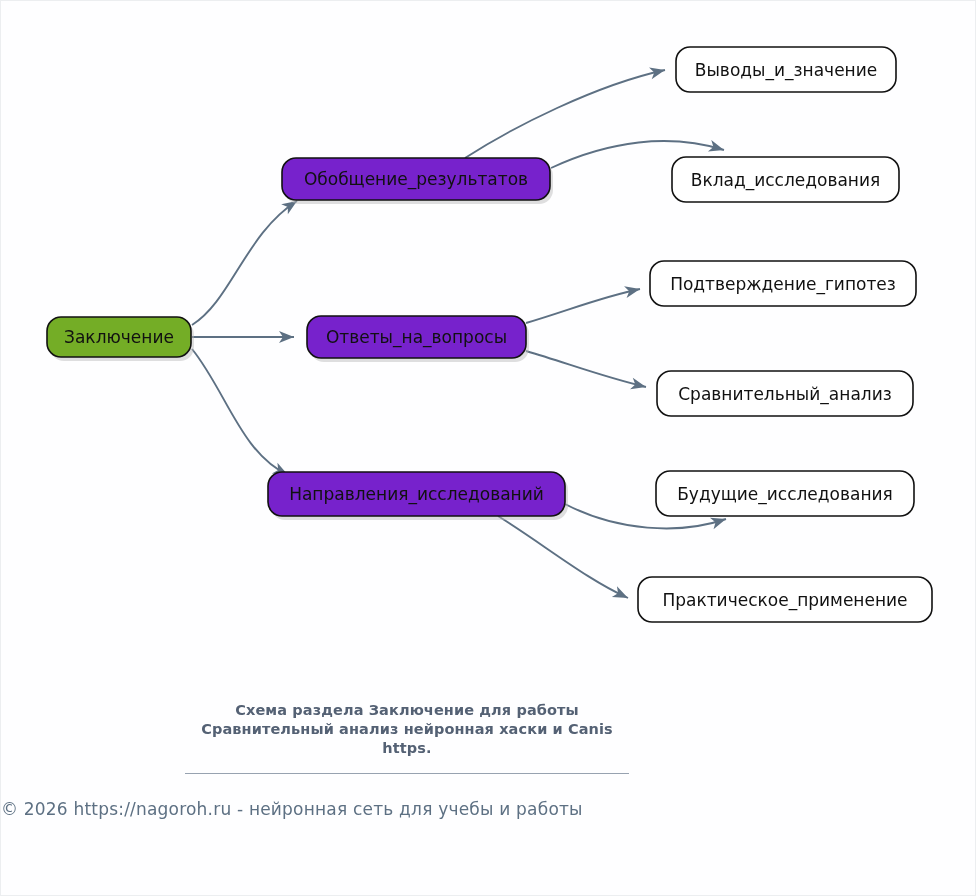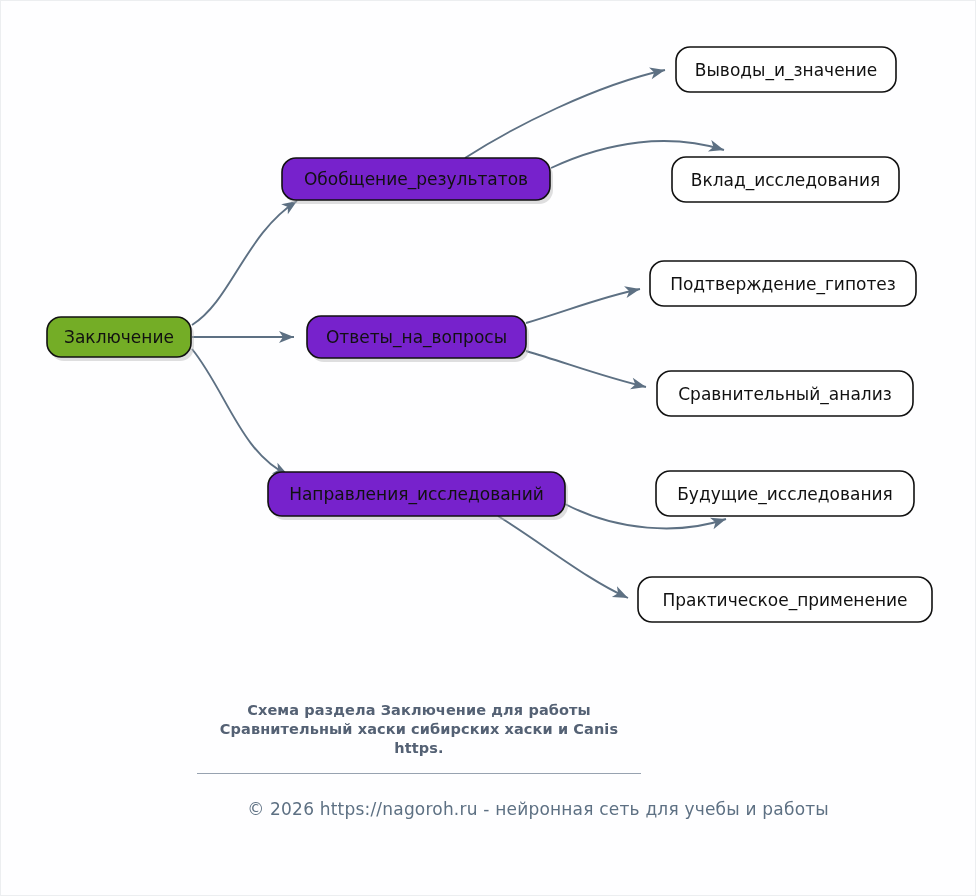--- a/index.html
+++ b/index.html
@@ -57,21 +57,21 @@
   .edge-head {
     fill: #5d7083;
     stroke: none;
   }
   .shadow-shape {
     fill: #b8b8b8;
     opacity: 0.45;
   }
   .caption-block {
     position: absolute;
-    left: 12px;
+    left: 0;
     top: 700px;
     width: 812px;
     text-align: center;
   }
   .caption-line {
     font-family: "DejaVu Sans", "Liberation Sans", sans-serif;
     font-size: 14.5px;
     font-weight: bold;
     color: #546174;
     line-height: 19px;
@@ -81,26 +81,25 @@
     width: 444px;
     height: 0;
     margin: 15px auto 0 auto;
     border-top: 1.4px solid #97a2b0;
   }
   .footer-line {
     position: absolute;
     left: 0;
     top: 798px;
     width: 784px;
-    text-align: right;
+    text-align: left;
     font-family: "DejaVu Sans", "Liberation Sans", sans-serif;
     font-size: 17px;
     color: #5d7083;
     letter-spacing: 0.2px;
-    margin-left: 44px;
   }
 </style>
 </head>
 <body>
 
 <div id="canvas">
 
   <svg id="diagram-svg" viewBox="0 0 976 896" xmlns="http://www.w3.org/2000/svg">
     <g id="edges-layer">
         <path d="M 191 324 C 230 300 245 232 296 200" class="edge-path"></path>
@@ -165,20 +164,20 @@
         </g>
         <g>
           <rect x="637" y="576" width="294" height="45" rx="14" ry="14" class="node-shape-leaf"></rect>
           <text x="784" y="599.5" class="node-label">Практическое_применение</text>
         </g>
       </g>
   </svg>
 
   <div class="caption-block">
     <div class="caption-line">Схема раздела Заключение для работы</div>
-    <div class="caption-line">Сравнительный хаски сибирских хаски и Canis</div>
+    <div class="caption-line">Сравнительный анализ нейронная хаски и Canis</div>
     <div class="caption-line">https.</div>
     <div class="caption-rule"></div>
   </div>
 
   <div class="footer-line">© 2026 https://nagoroh.ru - нейронная сеть для учебы и работы</div>
 
 </div>
 
 </body></html>

